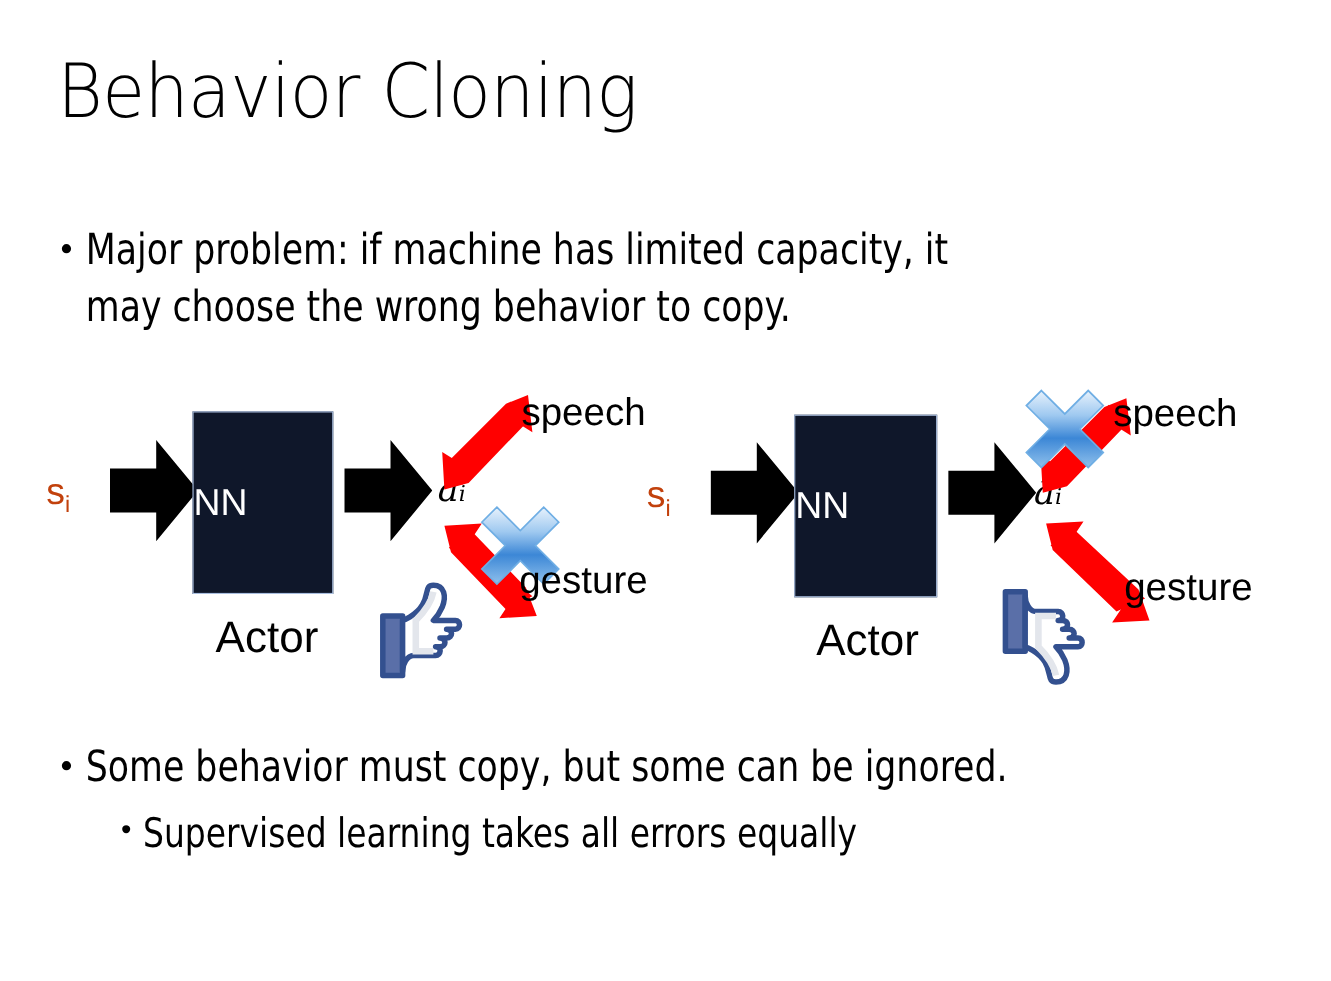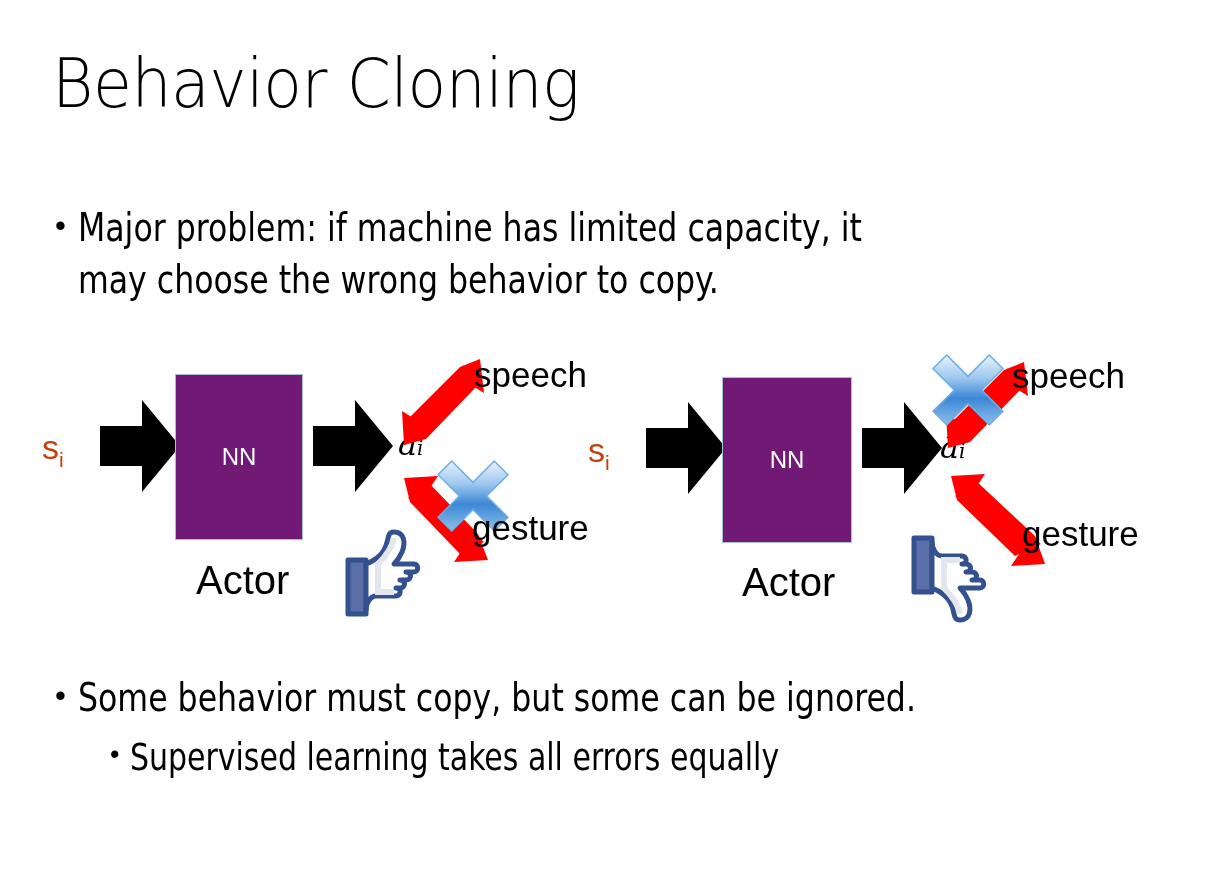--- a/index.html
+++ b/index.html
@@ -64,28 +64,27 @@
 
   #bullet-top { left: 55px; top: 202px; width: 1080px; }
   #bullet-b1  { left: 55px; top: 672px; width: 1100px; }
   #bullet-b2  { left: 110px; top: 733px; width: 1060px; }
 
   
   .diagram { position: absolute; top: 0; left: 0; }
 
   .nn-box {
     position: absolute;
-    background: #701a75;
+    background: #0f172a;
     border: 1px solid #A9BEDF;
     box-sizing: border-box;
     display: flex;
     align-items: center;
-    justify-content: center;
     color: #ffffff;
-    font-size: 24px;
+    font-size: 34px;
     font-family: "Liberation Sans", sans-serif;
   }
 
   .actor-label {
     position: absolute;
     font-size: 40px;
     color: #000000;
     font-family: "Liberation Sans", sans-serif;
     white-space: nowrap;
   }

